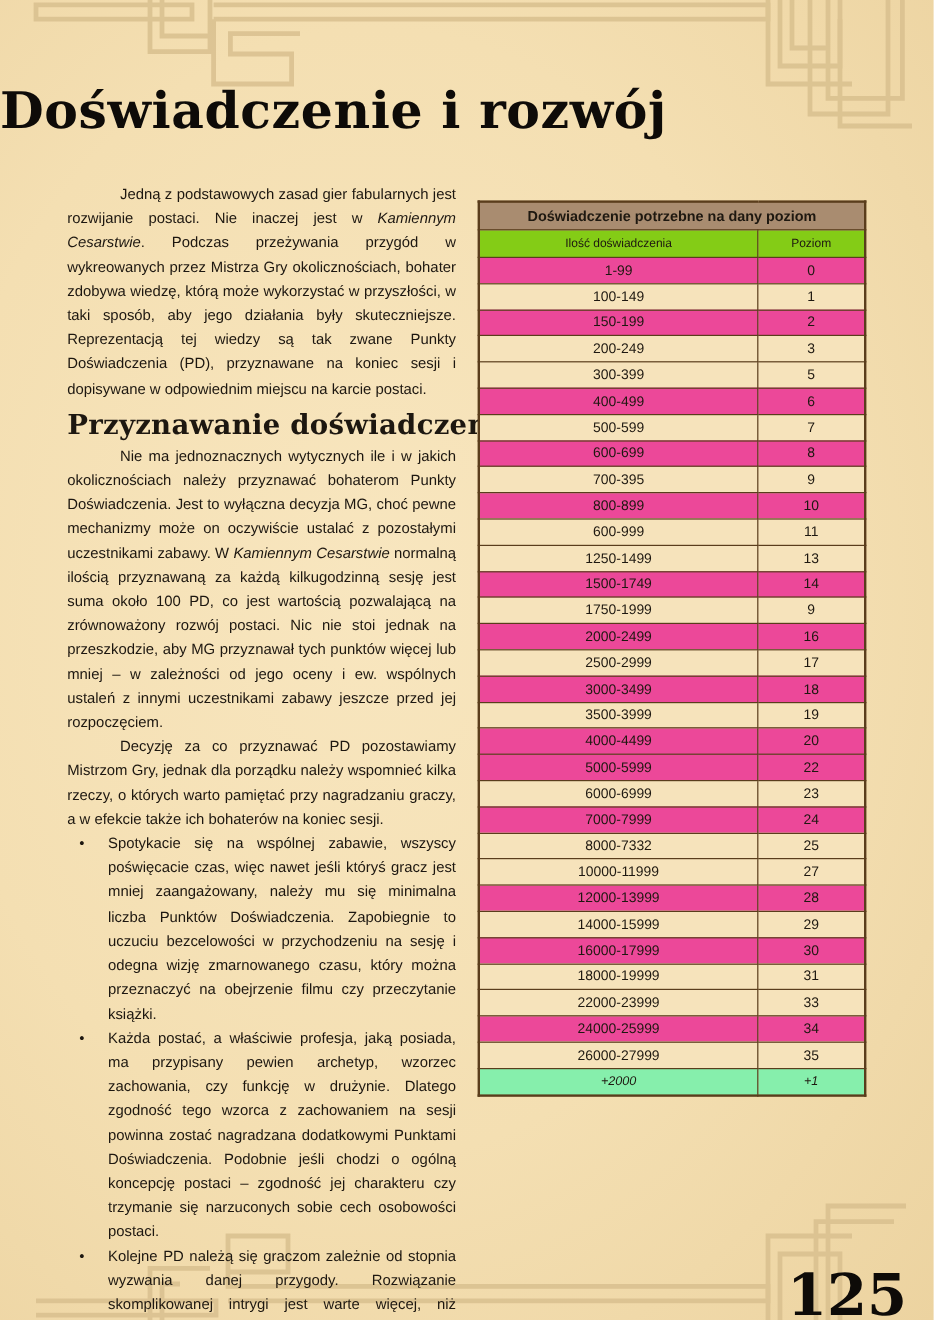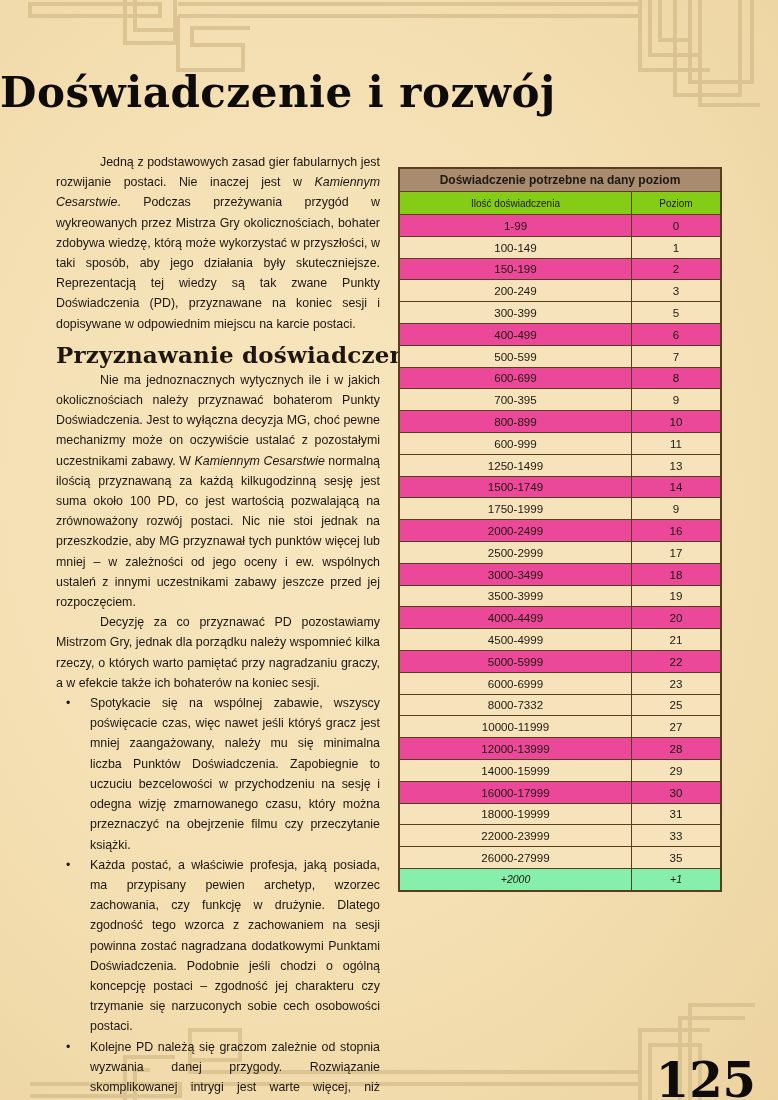--- a/index.html
+++ b/index.html
@@ -176,32 +176,32 @@
         <td class="lvl">18</td>
       </tr>
       <tr class="even">
         <td>3500-3999</td>
         <td class="lvl">19</td>
       </tr>
       <tr class="odd">
         <td>4000-4499</td>
         <td class="lvl">20</td>
       </tr>
-      <tr class="even">
-        <td>4500-4999</td>
-        <td class="lvl">21</td>
-      </tr>
       <tr class="odd">
         <td>5000-5999</td>
         <td class="lvl">22</td>
       </tr>
       <tr class="even">
         <td>6000-6999</td>
         <td class="lvl">23</td>
       </tr>
+      <tr class="odd">
+        <td>7000-7999</td>
+        <td class="lvl">24</td>
+      </tr>
       <tr class="even">
         <td>8000-7332</td>
         <td class="lvl">25</td>
       </tr>
       <tr class="even">
         <td>10000-11999</td>
         <td class="lvl">27</td>
       </tr>
       <tr class="odd">
         <td>12000-13999</td>
@@ -215,20 +215,24 @@
         <td>16000-17999</td>
         <td class="lvl">30</td>
       </tr>
       <tr class="even">
         <td>18000-19999</td>
         <td class="lvl">31</td>
       </tr>
       <tr class="even">
         <td>22000-23999</td>
         <td class="lvl">33</td>
+      </tr>
+      <tr class="odd">
+        <td>24000-25999</td>
+        <td class="lvl">34</td>
       </tr>
       <tr class="even">
         <td>26000-27999</td>
         <td class="lvl">35</td>
       </tr>
       <tr class="last">
         <td>+2000</td>
         <td class="lvl">+1</td>
       </tr>
     </tbody>

